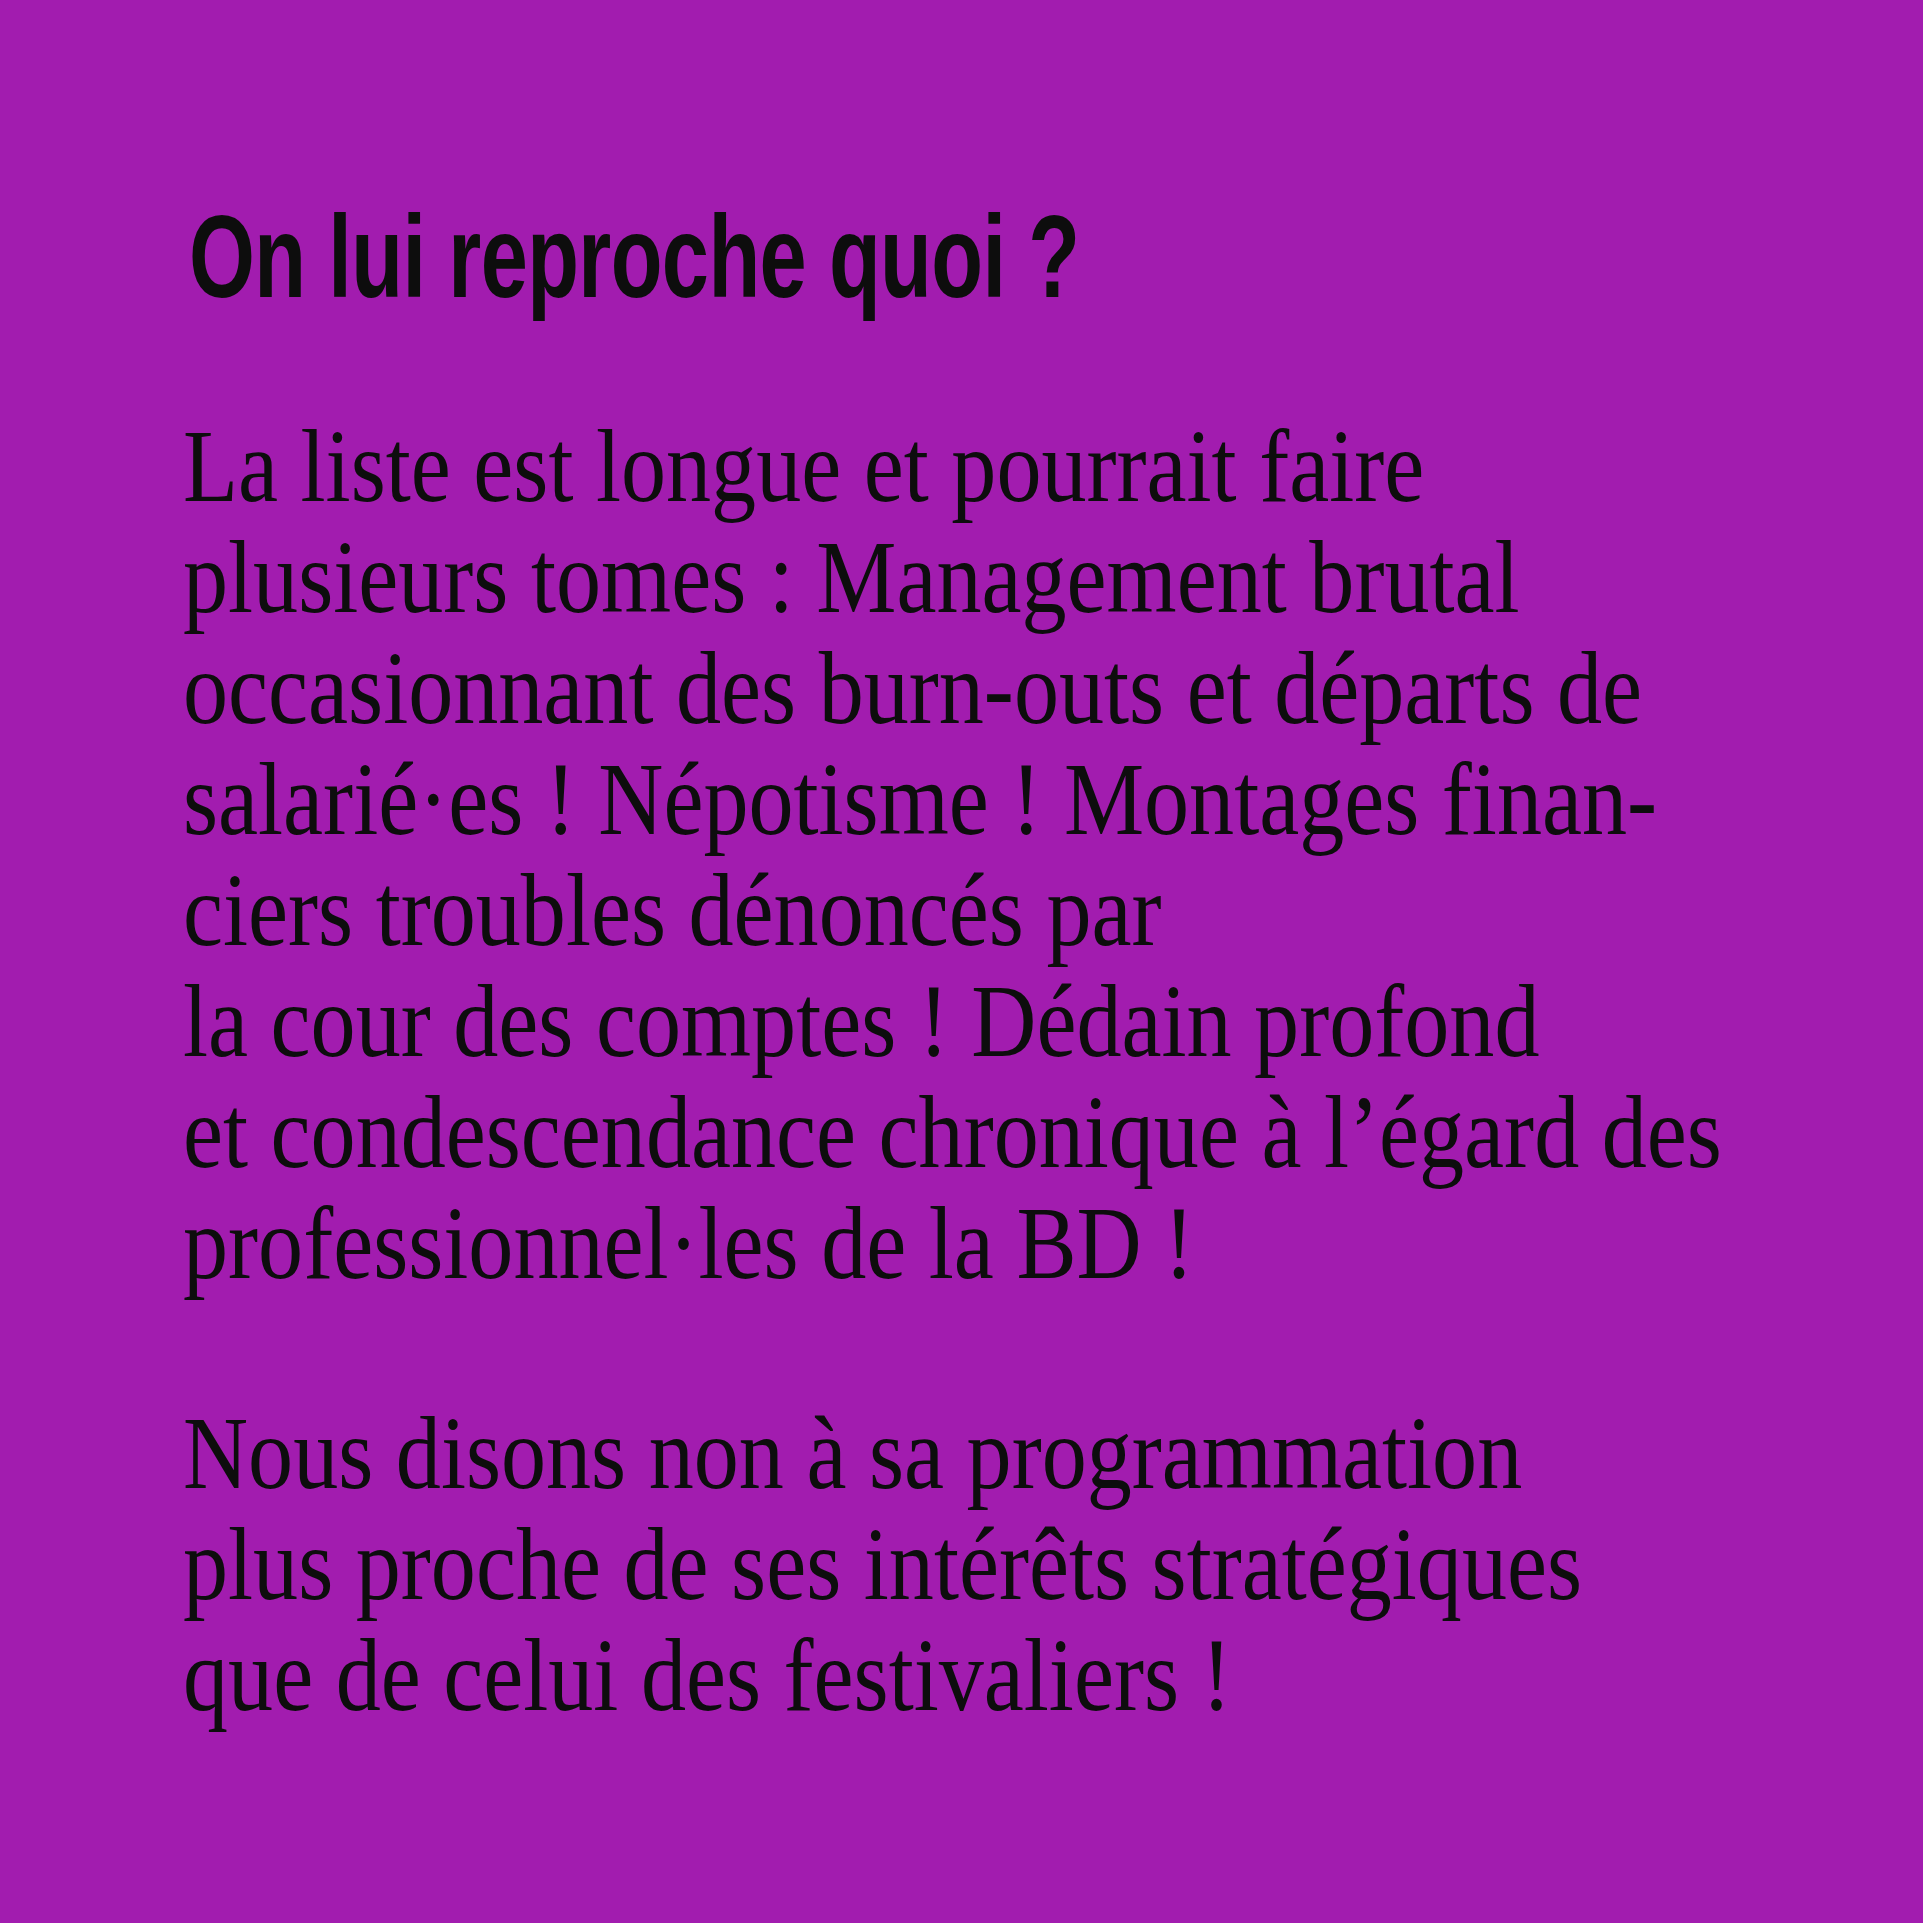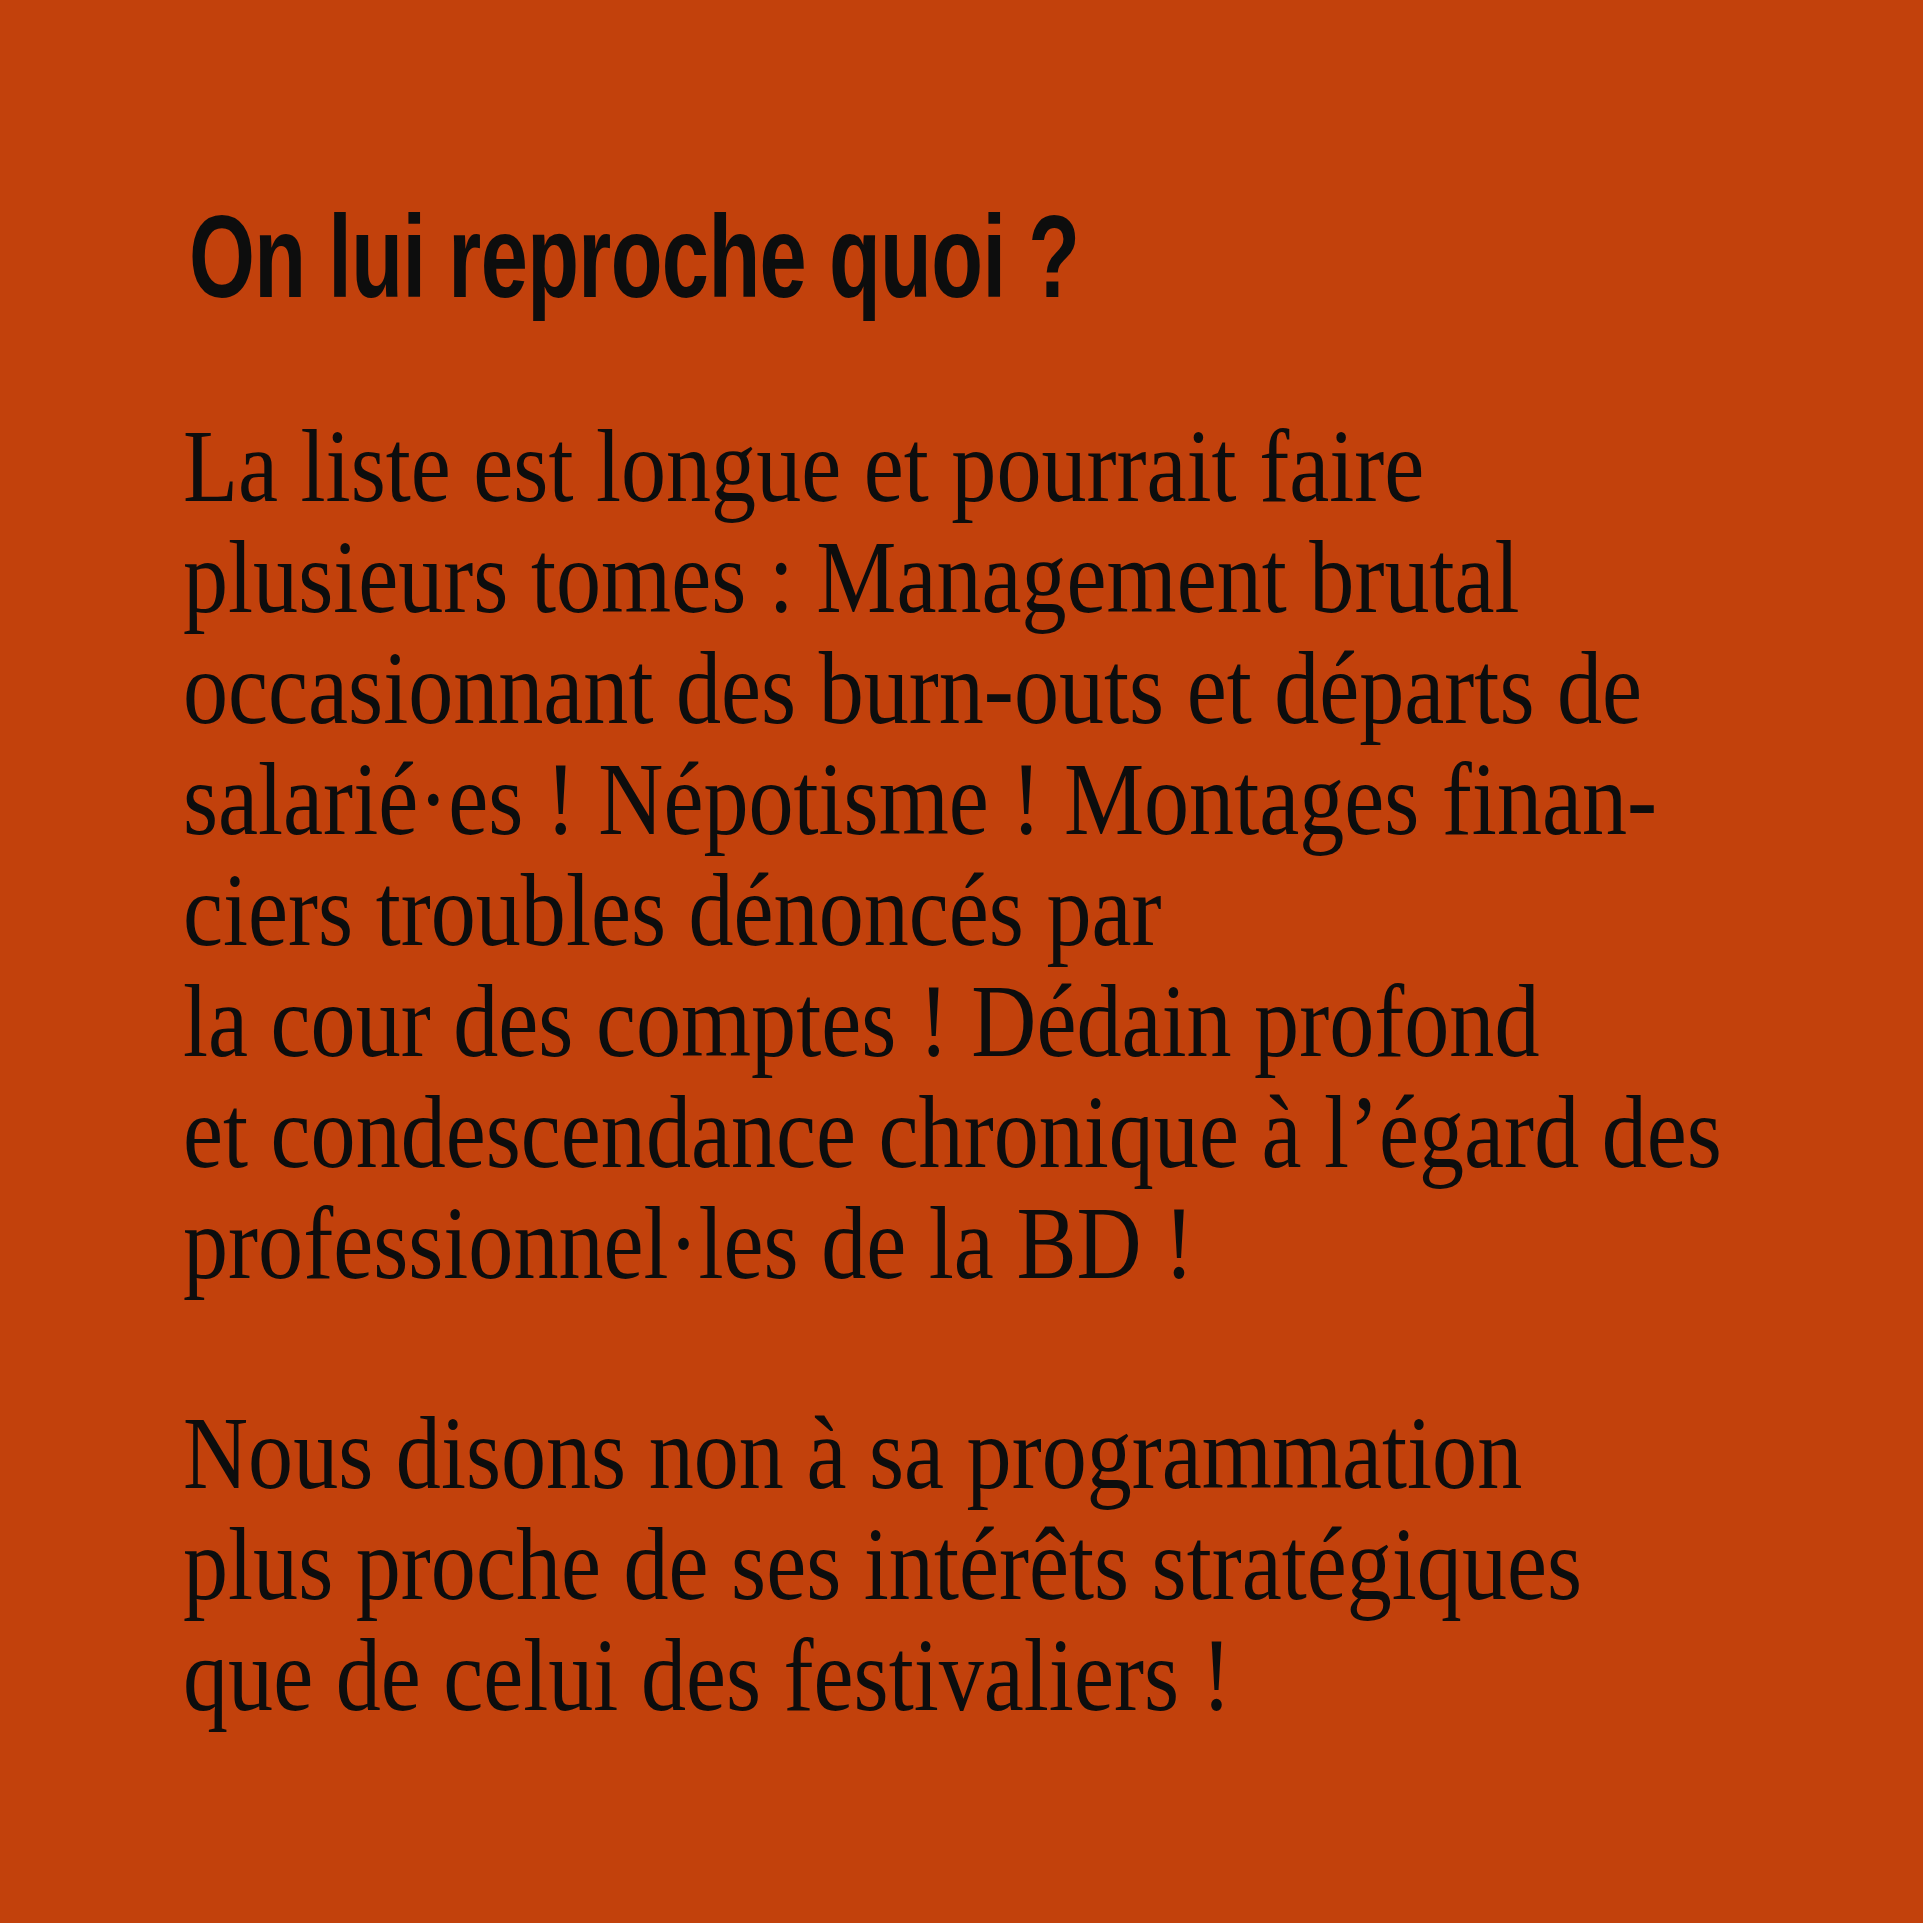--- a/index.html
+++ b/index.html
@@ -10,21 +10,21 @@
     width: 1923px;
     height: 1923px;
     background: #fbc1c9;
     overflow: hidden;
     position: relative;
     font-family: "Liberation Serif", serif;
   }
   .poster {
     position: absolute;
     inset: 0;
-    background: #c2410c;
+    background: #a21caf;
   }
   .title {
     position: absolute;
     left: 189px;
     top: 199px;
     margin: 0;
     color: #0d0d0d;
     font-family: "Liberation Sans", sans-serif;
     font-weight: bold;
     font-size: 116px;

